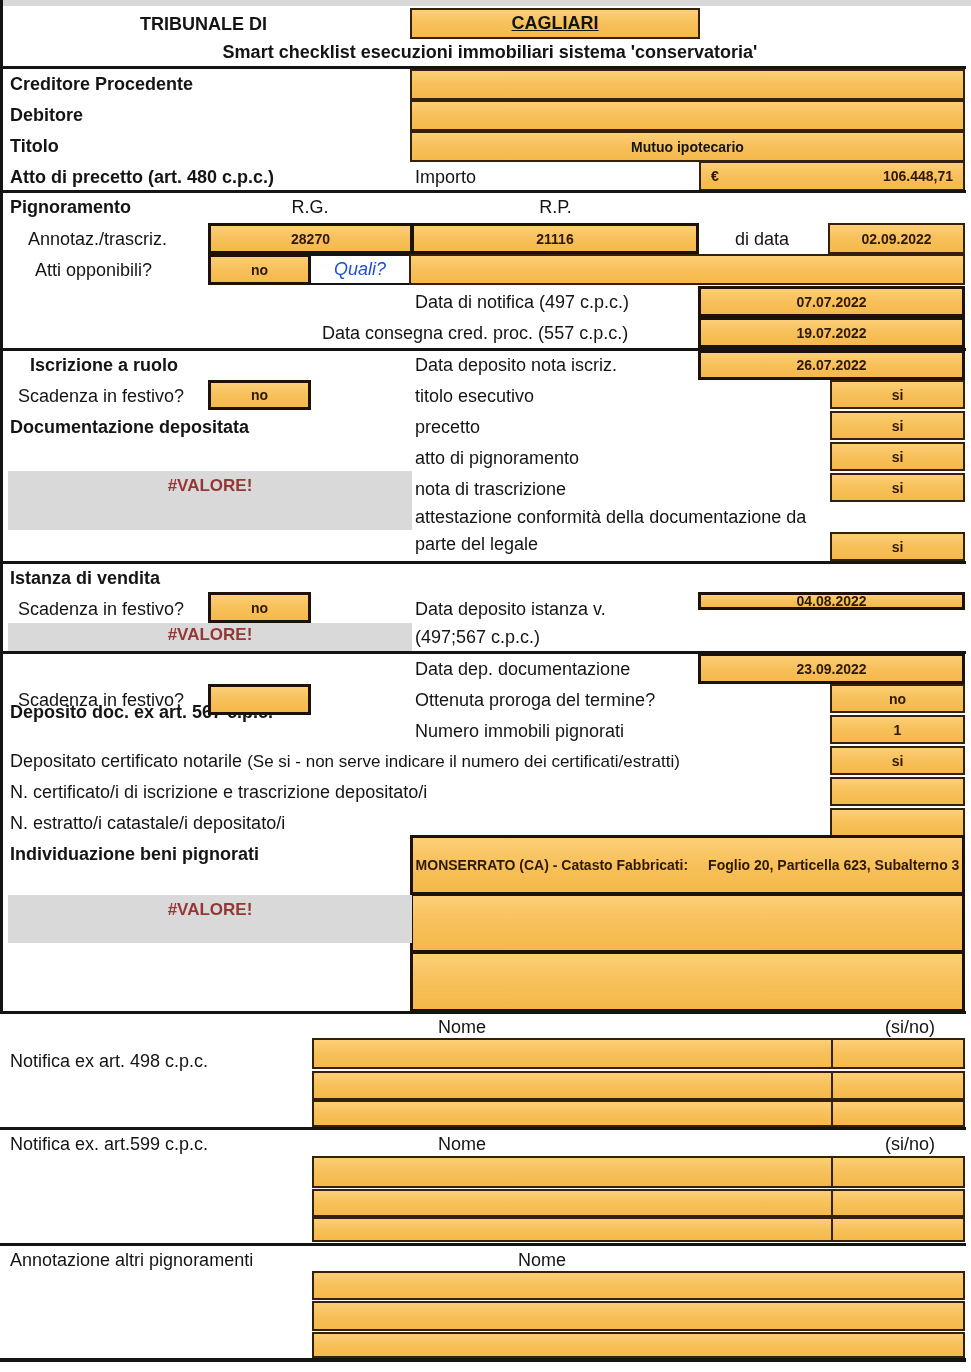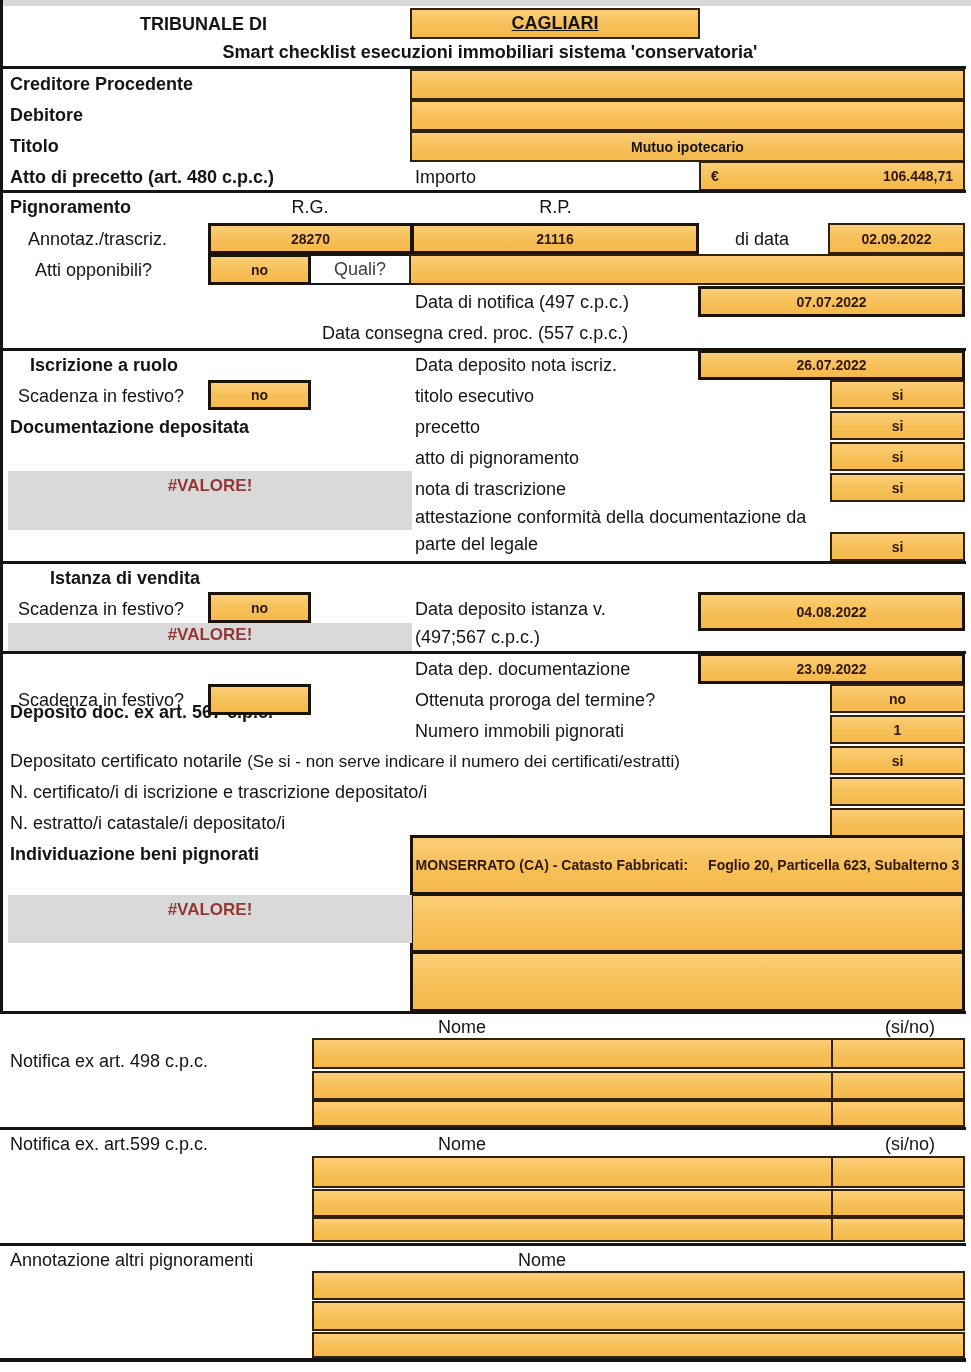--- a/index.html
+++ b/index.html
@@ -10,21 +10,21 @@
   .hline{position:absolute;left:0;width:966px;height:3px;background:#141414;}
   .lbl{position:absolute;font-size:18px;color:#141414;white-space:nowrap;line-height:1.15;}
   .b{font-weight:bold;}
   .ctr{text-align:center;}
   .small{font-size:17px;}
   .cell{position:absolute;box-sizing:border-box;border:2px solid #33210b;
         background:linear-gradient(180deg,#fccf77 0%,#f7c05a 50%,#f5b94a 100%);
         display:flex;align-items:center;justify-content:center;
         font-size:14px;font-weight:bold;color:#2f1806;}
   .t3{border-width:3px;border-color:#1d1206;}
-  .white{background:#fff;border:2px solid #141414;color:#404040;font-weight:normal;font-size:18px;}
+  .white{background:#fff;border:2px solid #141414;color:#1d4ed8;font-weight:normal;font-size:18px;font-style:italic;}
   .between{justify-content:space-between;padding:0 10px;}
   .twolines{flex-direction:row;line-height:1.6;font-size:14px;gap:20px;}
   .gray{position:absolute;background:#d9d9d9;display:flex;align-items:flex-start;justify-content:center;}
   .err{font-size:17px;font-weight:bold;color:#953735;margin-top:5px;}
 </style>
 </head>
 <body>
 
 <div class="sheet">
   <div class="topbar"></div>
@@ -61,20 +61,21 @@
   <div class="cell" style="left:828px;top:223px;width:137px;height:31px;">02.09.2022</div>
 
   <div class="lbl" style="left:35px;top:260px;">Atti opponibili?</div>
   <div class="cell t3" style="left:208px;top:254px;width:103px;height:31px;">no</div>
   <div class="cell white" style="left:309px;top:254px;width:102px;height:31px;">Quali?</div>
   <div class="cell" style="left:409px;top:254px;width:556px;height:31px;"></div>
 
   <div class="lbl" style="left:415px;top:292px;">Data di notifica (497 c.p.c.)</div>
   <div class="cell t3" style="left:698px;top:286px;width:267px;height:31px;">07.07.2022</div>
   <div class="lbl" style="left:322px;top:323px;">Data consegna cred. proc. (557 c.p.c.)</div>
+  <div class="cell t3" style="left:698px;top:317px;width:267px;height:31px;">19.07.2022</div>
   <div class="hline" style="top:348px;"></div>
 
   <div class="lbl b" style="left:30px;top:355px;">Iscrizione a ruolo</div>
   <div class="lbl" style="left:415px;top:355px;">Data deposito nota iscriz.</div>
   <div class="cell t3" style="left:698px;top:350px;width:267px;height:30px;">26.07.2022</div>
 
   <div class="lbl" style="left:18px;top:386px;">Scadenza in festivo?</div>
   <div class="cell t3" style="left:208px;top:380px;width:103px;height:30px;">no</div>
 
   <div class="lbl" style="left:415px;top:386px;">titolo esecutivo</div>
@@ -91,25 +92,25 @@
     <span class="err">#VALORE!</span>
   </div>
   <div class="lbl" style="left:415px;top:479px;">nota di trascrizione</div>
   <div class="cell" style="left:830px;top:473px;width:135px;height:29px;">si</div>
 
   <div class="lbl" style="left:415px;top:507px;">attestazione conformità della documentazione da</div>
   <div class="lbl" style="left:415px;top:534px;">parte del legale</div>
   <div class="cell" style="left:830px;top:532px;width:135px;height:29px;">si</div>
   <div class="hline" style="top:561px;"></div>
 
-  <div class="lbl b" style="left:10px;top:568px;margin-left:40px;">Istanza di vendita</div>
+  <div class="lbl b" style="left:10px;top:568px;">Istanza di vendita</div>
   <div class="lbl" style="left:18px;top:599px;">Scadenza in festivo?</div>
   <div class="cell t3" style="left:208px;top:592px;width:103px;height:31px;">no</div>
   <div class="lbl" style="left:415px;top:599px;">Data deposito istanza v.</div>
-  <div class="cell t3" style="left:698px;top:592px;width:267px;height:39px;">04.08.2022</div>
+  <div class="cell t3" style="left:698px;top:592px;width:267px;height:18px;">04.08.2022</div>
   <div class="gray" style="left:8px;top:623px;width:404px;height:28px;">
     <span class="err" style="margin-top:2px;">#VALORE!</span>
   </div>
   <div class="lbl" style="left:415px;top:627px;">(497;567 c.p.c.)</div>
   <div class="hline" style="top:651px;"></div>
 
   <div class="lbl b" style="left:10px;top:659px;margin-top:43px;">Deposito doc. ex art. 567 c.p.c.</div>
   <div class="lbl" style="left:415px;top:659px;">Data dep. documentazione</div>
   <div class="cell t3" style="left:698px;top:653px;width:267px;height:31px;">23.09.2022</div>
 

